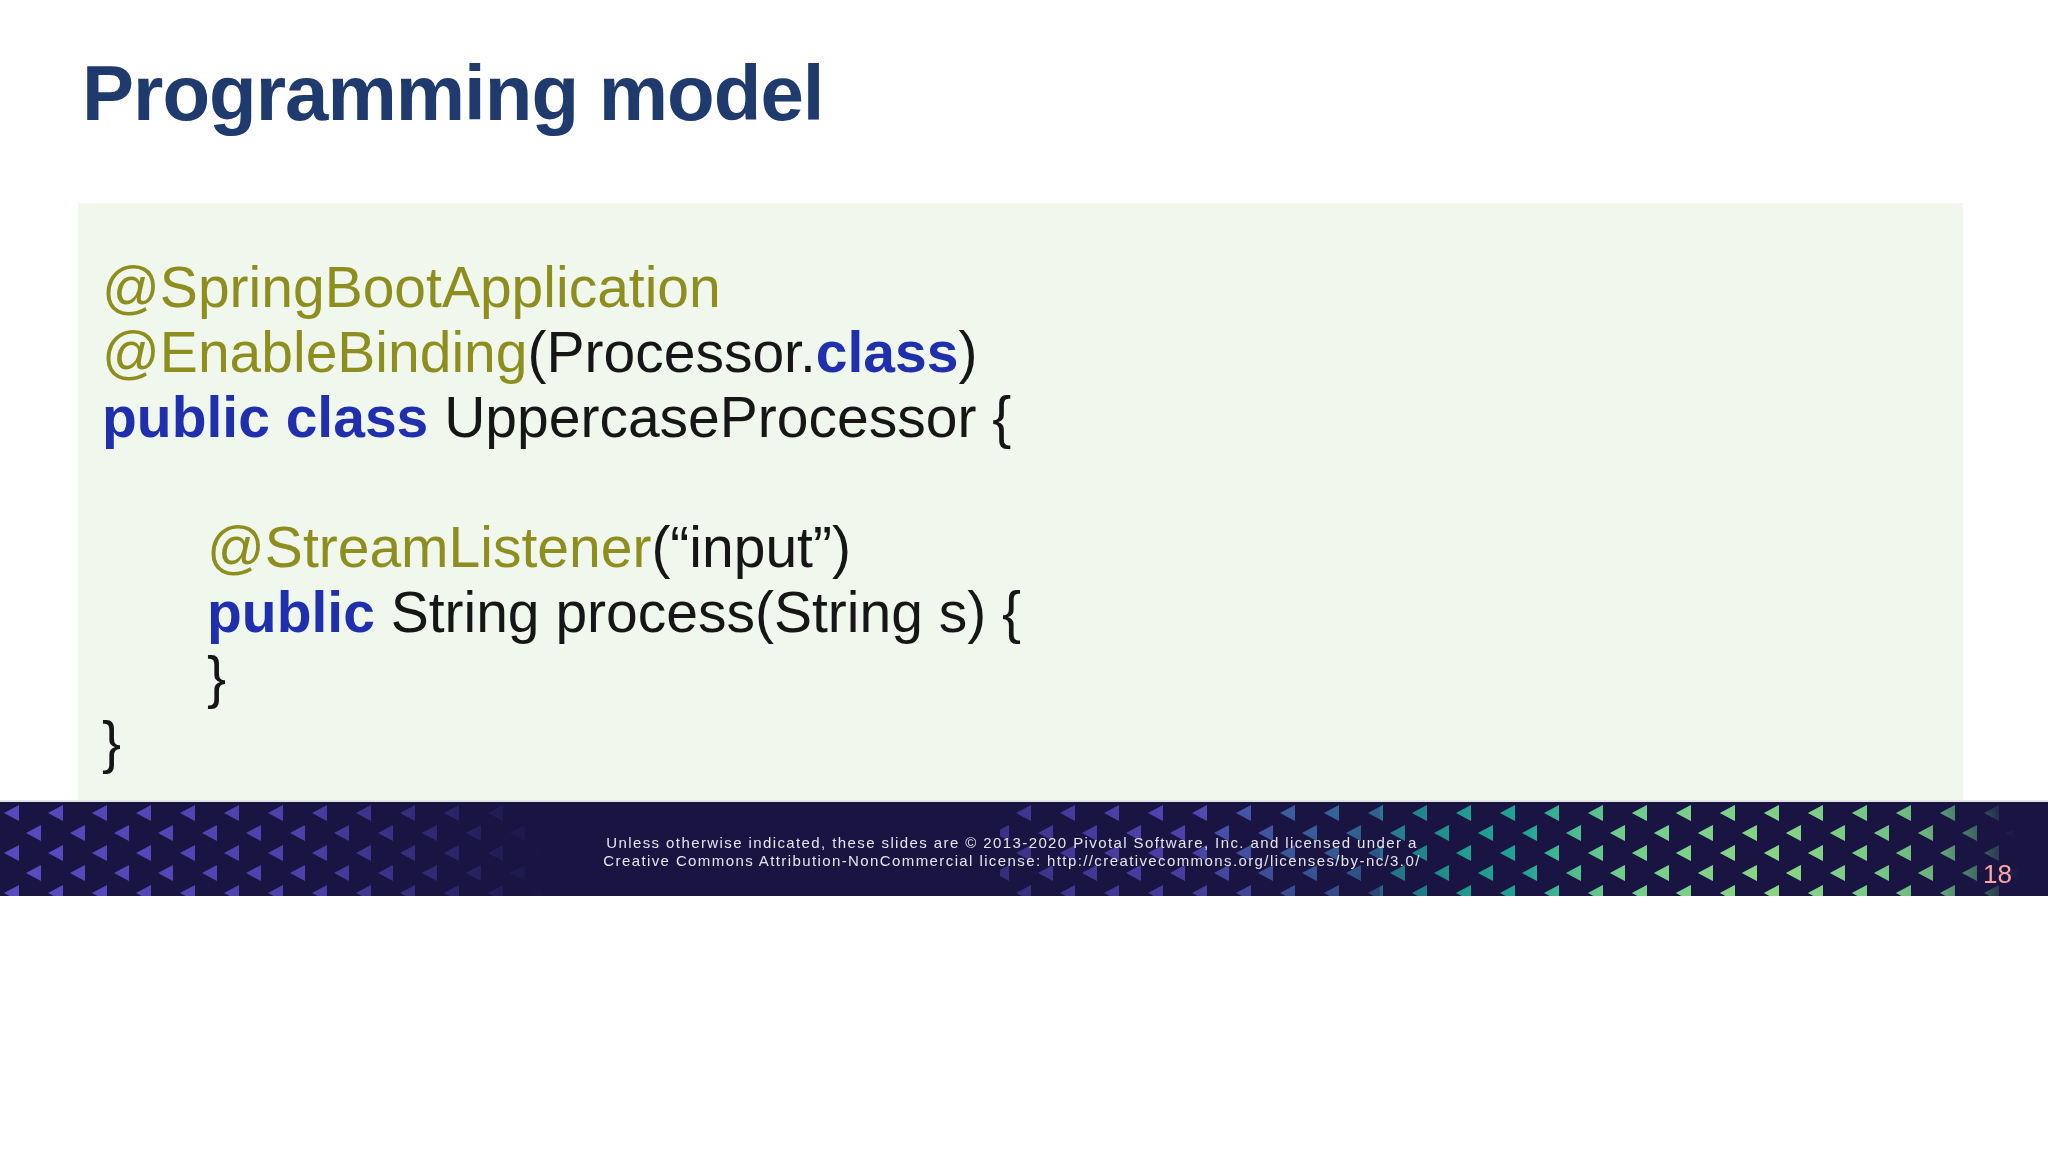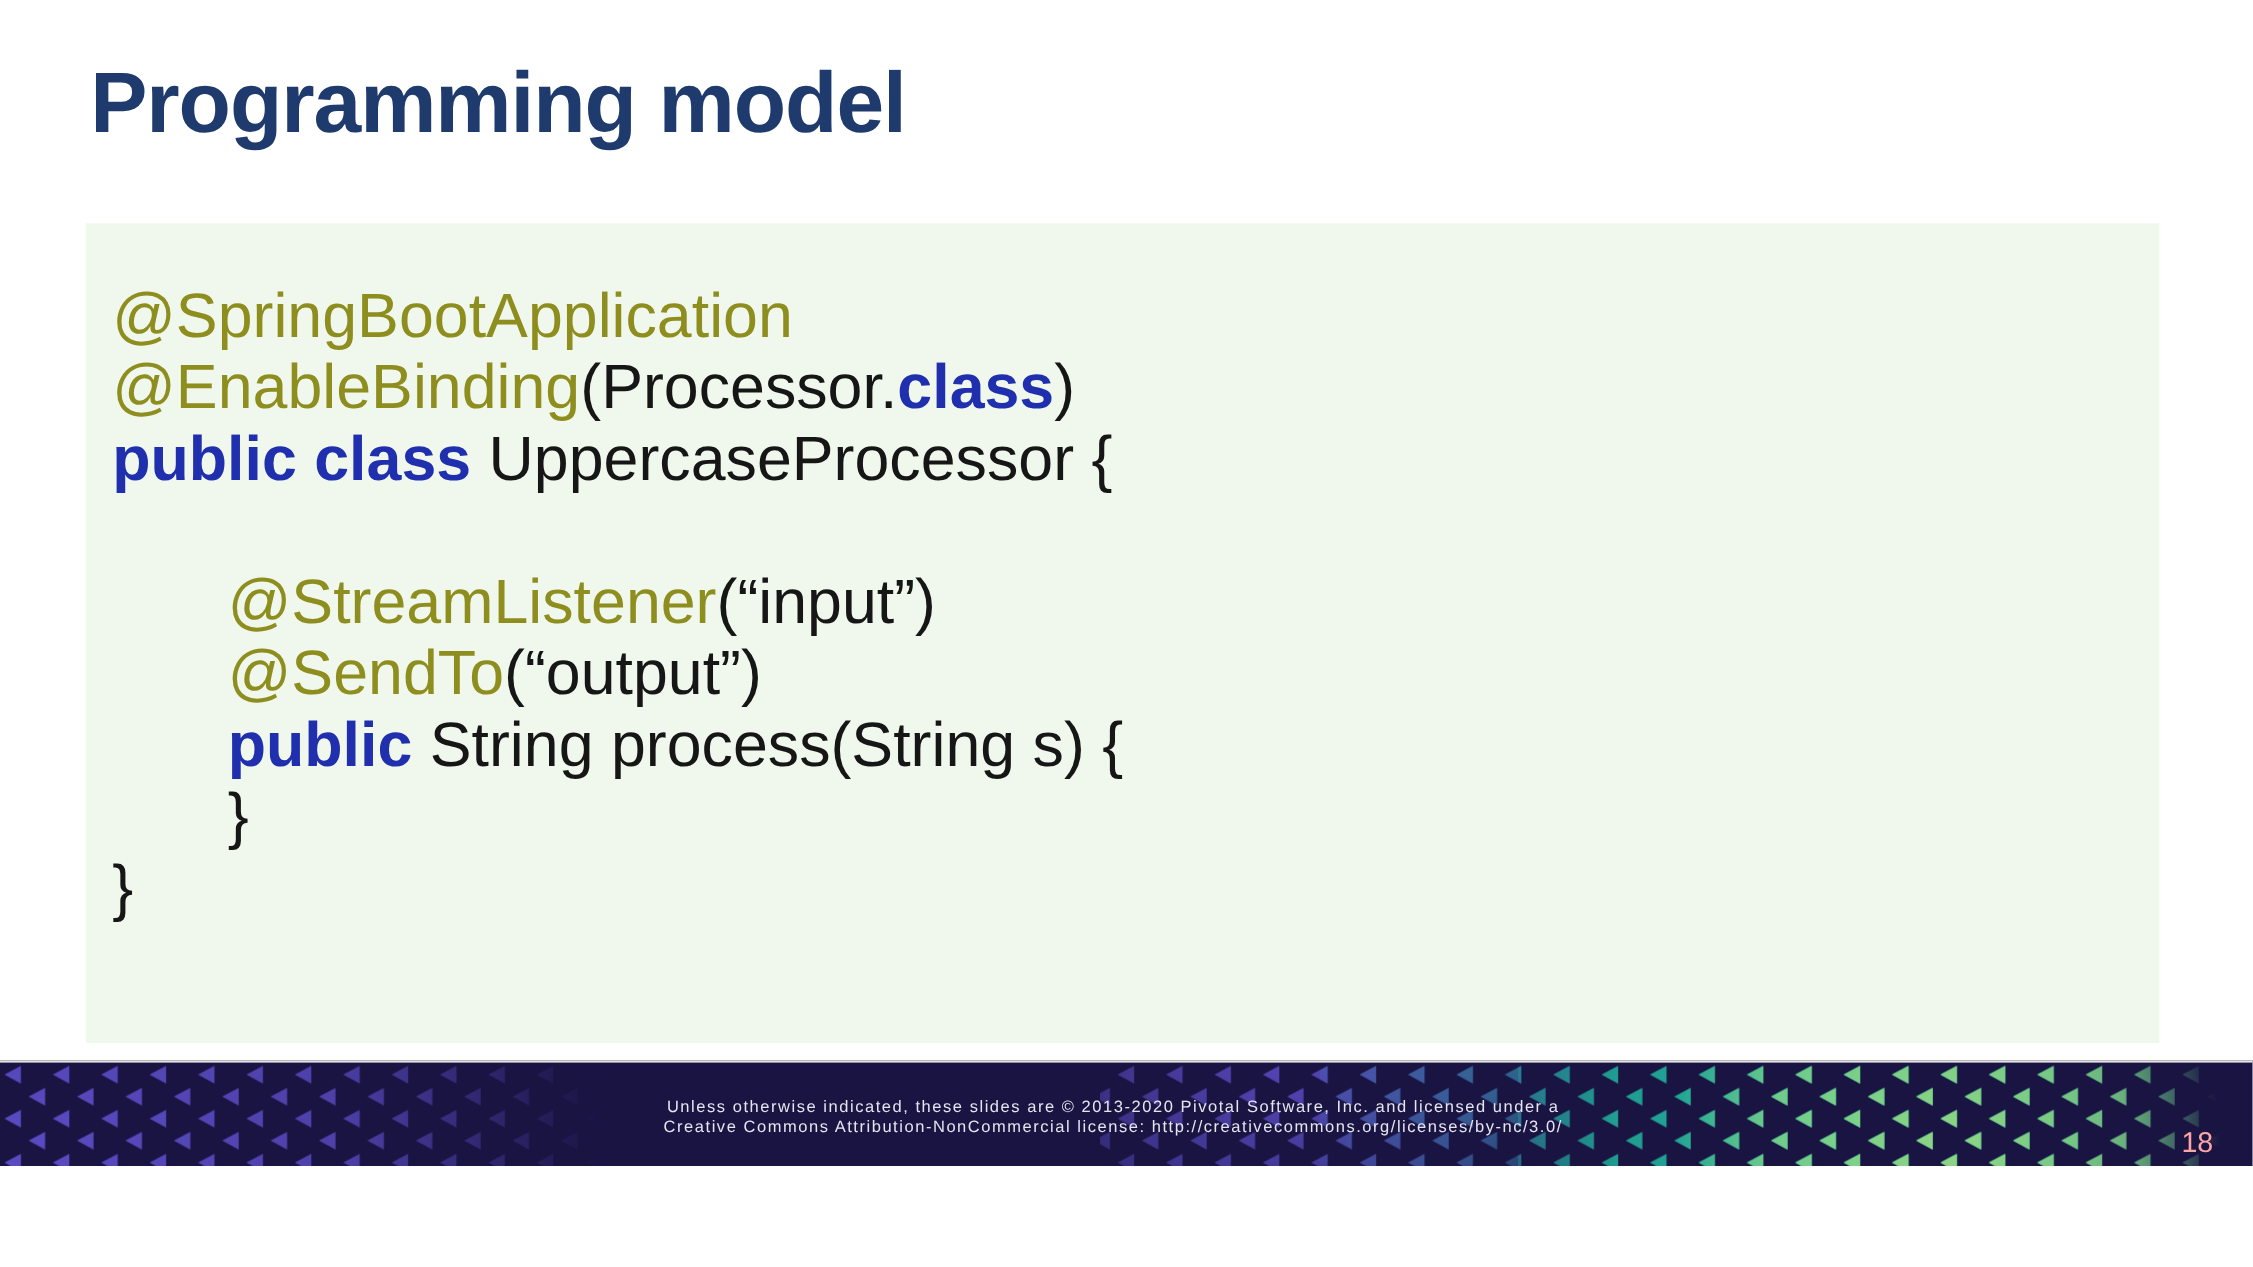--- a/index.html
+++ b/index.html
@@ -4,21 +4,21 @@
 <style>
   html, body {
     margin: 0;
     padding: 0;
     background: #ffffff;
     font-family: "Liberation Sans", sans-serif;
   }
   .slide {
     position: relative;
     width: 2048px;
-    height: 1060px;
+    height: 896px;
     background: #ffffff;
     overflow: hidden;
   }
   .slide-title {
     position: absolute;
     left: 82px;
     top: 48px;
     font-size: 78px;
     font-weight: bold;
     letter-spacing: -1px;
@@ -92,21 +92,20 @@
 
   <div class="slide-title">Programming model</div>
 
   <div class="code-panel">
     <div class="code-block">
         <div class="code-line" style="padding-left: 0px;"><span class="seg-annotation">@SpringBootApplication</span></div>
         <div class="code-line" style="padding-left: 0px;"><span class="seg-annotation">@EnableBinding</span><span class="seg-plain">(Processor.</span><span class="seg-keyword">class</span><span class="seg-plain">)</span></div>
         <div class="code-line" style="padding-left: 0px;"><span class="seg-keyword">public class</span><span class="seg-plain"> UppercaseProcessor {</span></div>
         <div class="code-line" style="padding-left: 0px;">&nbsp;</div>
         <div class="code-line" style="padding-left: 105px;"><span class="seg-annotation">@StreamListener</span><span class="seg-plain">(“input”)</span></div>
-        <div class="code-line" style="padding-left: 105px;"><span class="seg-annotation">@SendTo</span><span class="seg-plain">(“output”)</span></div>
         <div class="code-line" style="padding-left: 105px;"><span class="seg-keyword">public</span><span class="seg-plain"> String process(String s) {</span></div>
         <div class="code-line" style="padding-left: 105px;"><span class="seg-plain">}</span></div>
         <div class="code-line" style="padding-left: 0px;"><span class="seg-plain">}</span></div>
       </div>
   </div>
 
   <div class="footer-bar">
 
     <svg class="footer-pattern" width="2048" height="94" viewBox="0 0 2048 94" xmlns="http://www.w3.org/2000/svg">
       <defs>

